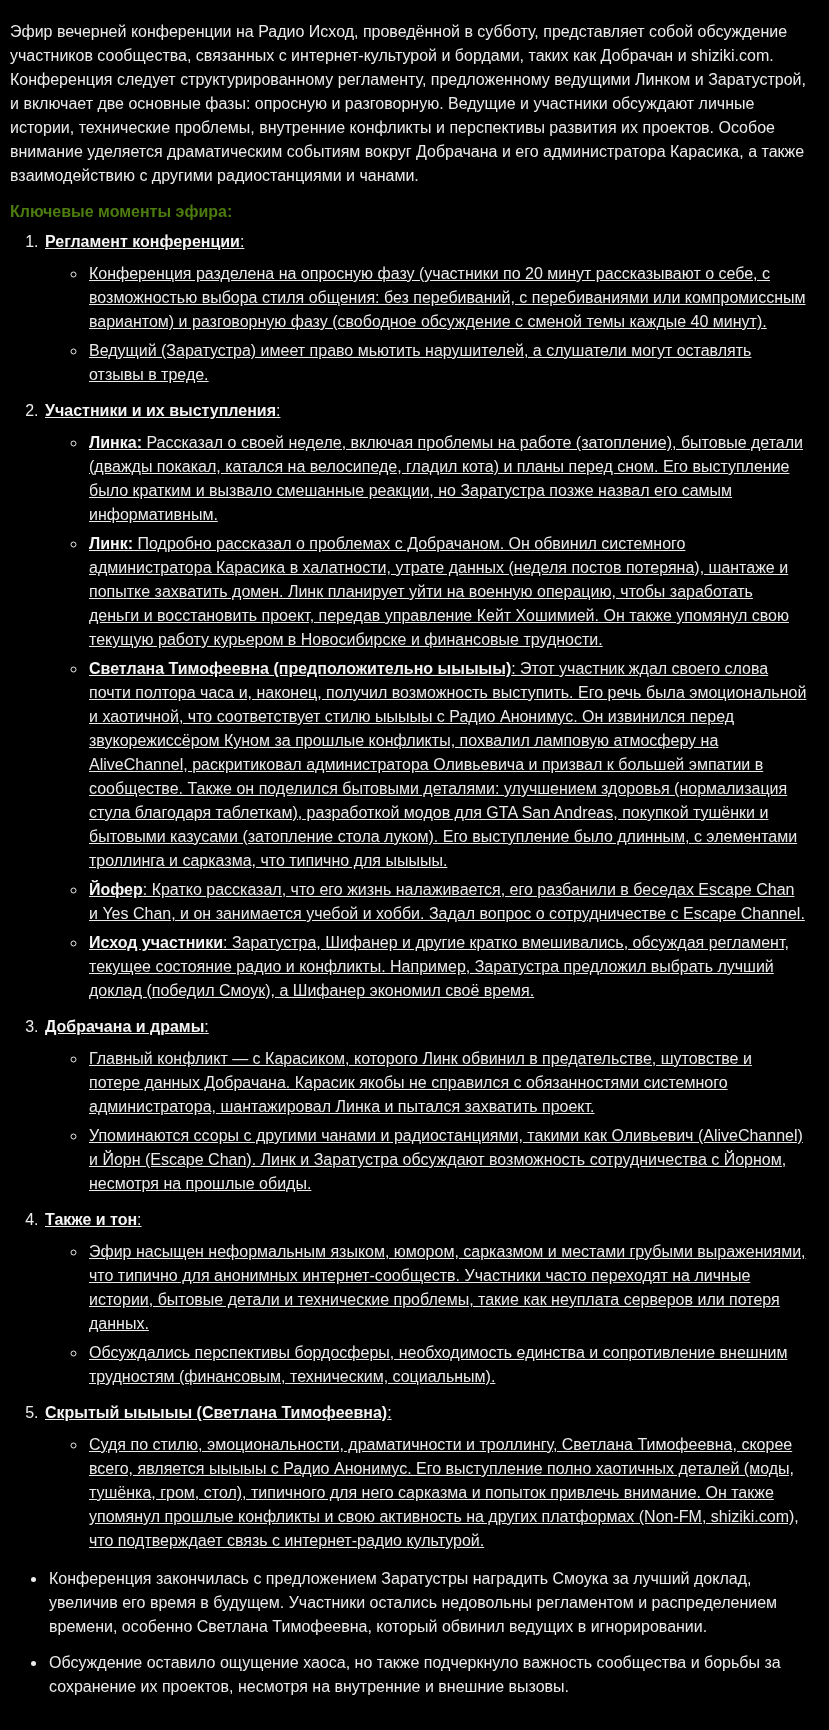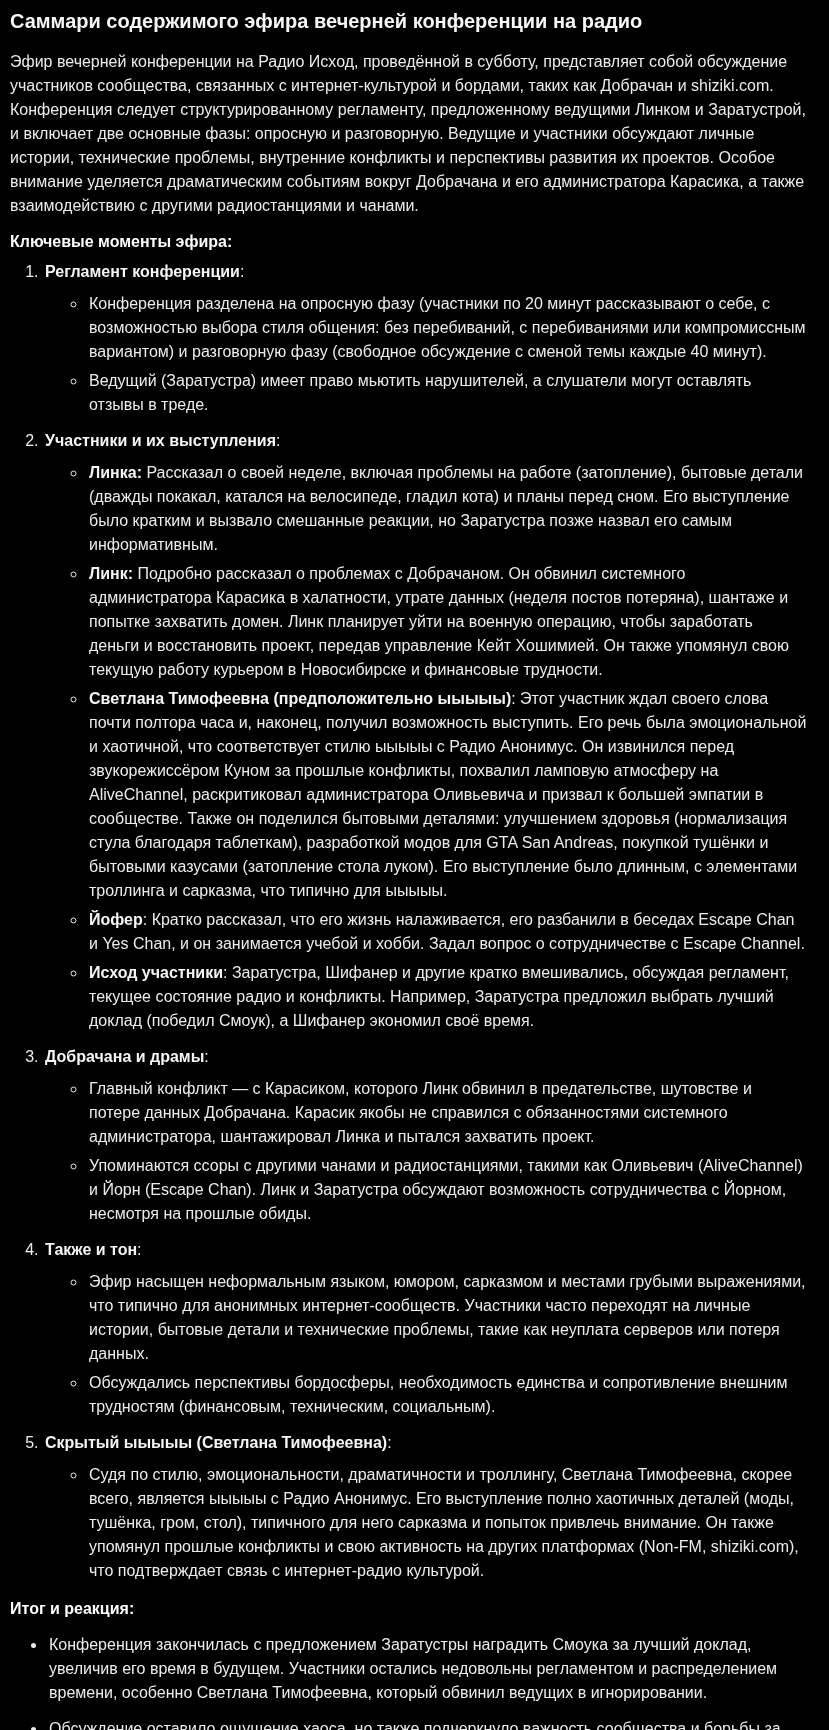--- a/index.html
+++ b/index.html
@@ -21,28 +21,29 @@
   .title {
     font-size: 20px;
     line-height: 26px;
     font-weight: 700;
     color: #f7f7f7;
     margin: 0 0 16px 0;
   }
   p { margin: 12px 0; }
   p.bold-heading {
     font-weight: 700;
-    color: #ffffff;
+    color: #4d7c0f;
     margin: 10px 0 6px 0;
   }
   strong { font-weight: 700; color: #f5f5f5; }
   ol.numbered {
     list-style: decimal;
     margin: 6px 12px 14px 0;
     padding-left: 33px;
+    text-decoration: underline;
   }
   ol.numbered > li {
     margin: 6px 0;
     padding-left: 2px;
   }
   ol.numbered > li::marker {
     font-weight: 400;
     color: #ececec;
   }
   ul.inner {
@@ -62,21 +63,20 @@
   ul.outer > li {
     margin: 12px 0;
     padding-left: 2px;
   }
 </style>
 </head>
 <body>
 
 <div class="doc">
 
-  <h1 class="title">Саммари содержимого эфира вечерней конференции на радио</h1>
 
   <p>Эфир вечерней конференции на Радио Исход, проведённой в субботу, представляет собой обсуждение участников сообщества, связанных с интернет-культурой и бордами, таких как Добрачан и shiziki.com. Конференция следует структурированному регламенту, предложенному ведущими Линком и Заратустрой, и включает две основные фазы: опросную и разговорную. Ведущие и участники обсуждают личные истории, технические проблемы, внутренние конфликты и перспективы развития их проектов. Особое внимание уделяется драматическим событиям вокруг Добрачана и его администратора Карасика, а также взаимодействию с другими радиостанциями и чанами.</p>
 
   <p class="bold-heading">Ключевые моменты эфира:</p>
 
   <ol class="numbered">
 
     <li>
       <strong>Регламент конференции</strong><span>:</span>
       <ul class="inner">
@@ -114,20 +114,19 @@
 
     <li>
       <strong>Скрытый ыыыыы (Светлана Тимофеевна)</strong><span>:</span>
       <ul class="inner">
         <li><span>Судя по стилю, эмоциональности, драматичности и троллингу, Светлана Тимофеевна, скорее всего, является ыыыыы с Радио Анонимус. Его выступление полно хаотичных деталей (моды, тушёнка, гром, стол), типичного для него сарказма и попыток привлечь внимание. Он также упомянул прошлые конфликты и свою активность на других платформах (Non-FM, shiziki.com), что подтверждает связь с интернет-радио культурой.</span></li>
       </ul>
     </li>
 
   </ol>
 
-  <p class="bold-heading">Итог и реакция:</p>
 
   <ul class="outer">
     <li><span>Конференция закончилась с предложением Заратустры наградить Смоука за лучший доклад, увеличив его время в будущем. Участники остались недовольны регламентом и распределением времени, особенно Светлана Тимофеевна, который обвинил ведущих в игнорировании.</span></li>
     <li><span>Обсуждение оставило ощущение хаоса, но также подчеркнуло важность сообщества и борьбы за сохранение их проектов, несмотря на внутренние и внешние вызовы.</span></li>
   </ul>
 
 </div>
 
 </body></html>

